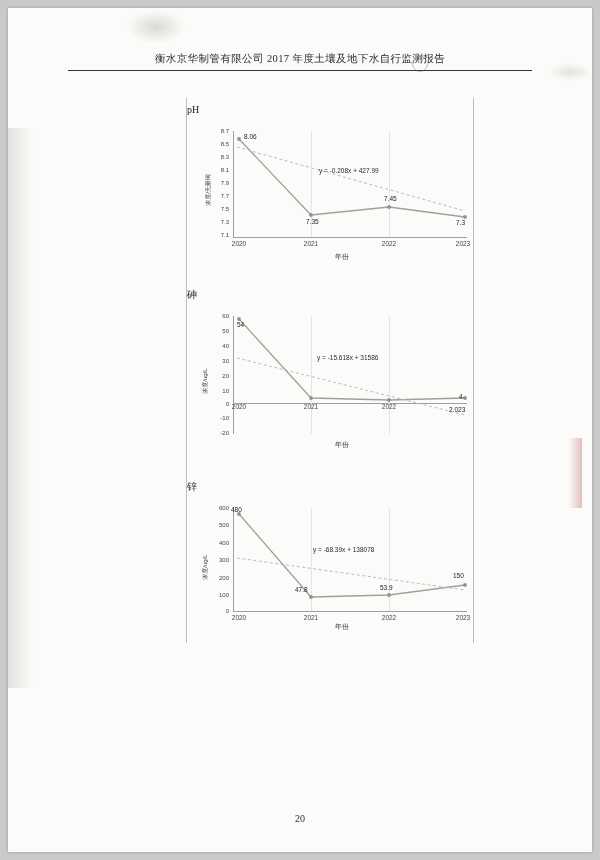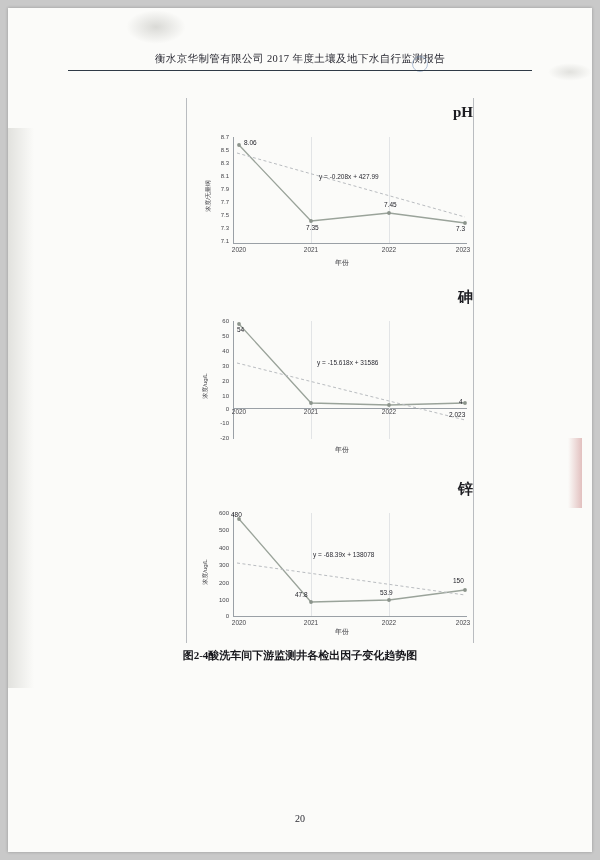--- a/index.html
+++ b/index.html
@@ -38,22 +38,22 @@
     border:1.2px solid rgba(120,150,190,.55);
   }
 
   
   #frame{
     position:absolute;left:178px;top:90px;width:286px;height:545px;
     border-left:1px solid #b9bcc0;border-right:1px solid #b9bcc0;
   }
   .chartbox{position:absolute;left:0;width:286px;}
   .ctitle{
-    text-align:right;font-family:"Liberation Serif", serif;
-    font-size:15px;color:#1d1d22;font-weight:bold;
+    text-align:left;font-family:"Liberation Serif", serif;
+    font-size:10px;color:#1d1d22;font-weight:normal;
   }
   .plot{position:relative;width:286px;}
   .axisY{position:absolute;left:46px;top:0;bottom:0;width:1px;background:#9aa0a6;}
   .axisX{position:absolute;left:46px;right:6px;height:1px;background:#9aa0a6;}
   .ylab{
     position:absolute;left:6px;top:50%;transform:translateY(-50%) rotate(-90deg);
     transform-origin:center;font-size:6px;color:#3b3b40;white-space:nowrap;
   }
   .xlab{
     position:absolute;font-size:7px;color:#3b3b40;
@@ -217,15 +217,14 @@
         <div class="xtick" style="left:106px;top:120px;">2021</div>
         <div class="xtick" style="left:184px;top:120px;">2022</div>
         <div class="xtick" style="left:258px;top:120px;">2023</div>
 
         <div class="xlab" style="left:148px;top:128px;">年份</div>
       </div>
     </div>
 
   </div>
 
-  <div id="caption">图2-4酸洗车间下游监测井各检出因子变化趋势图</div>
   <div id="pageno">20</div>
 </div>
 
 </body></html>

